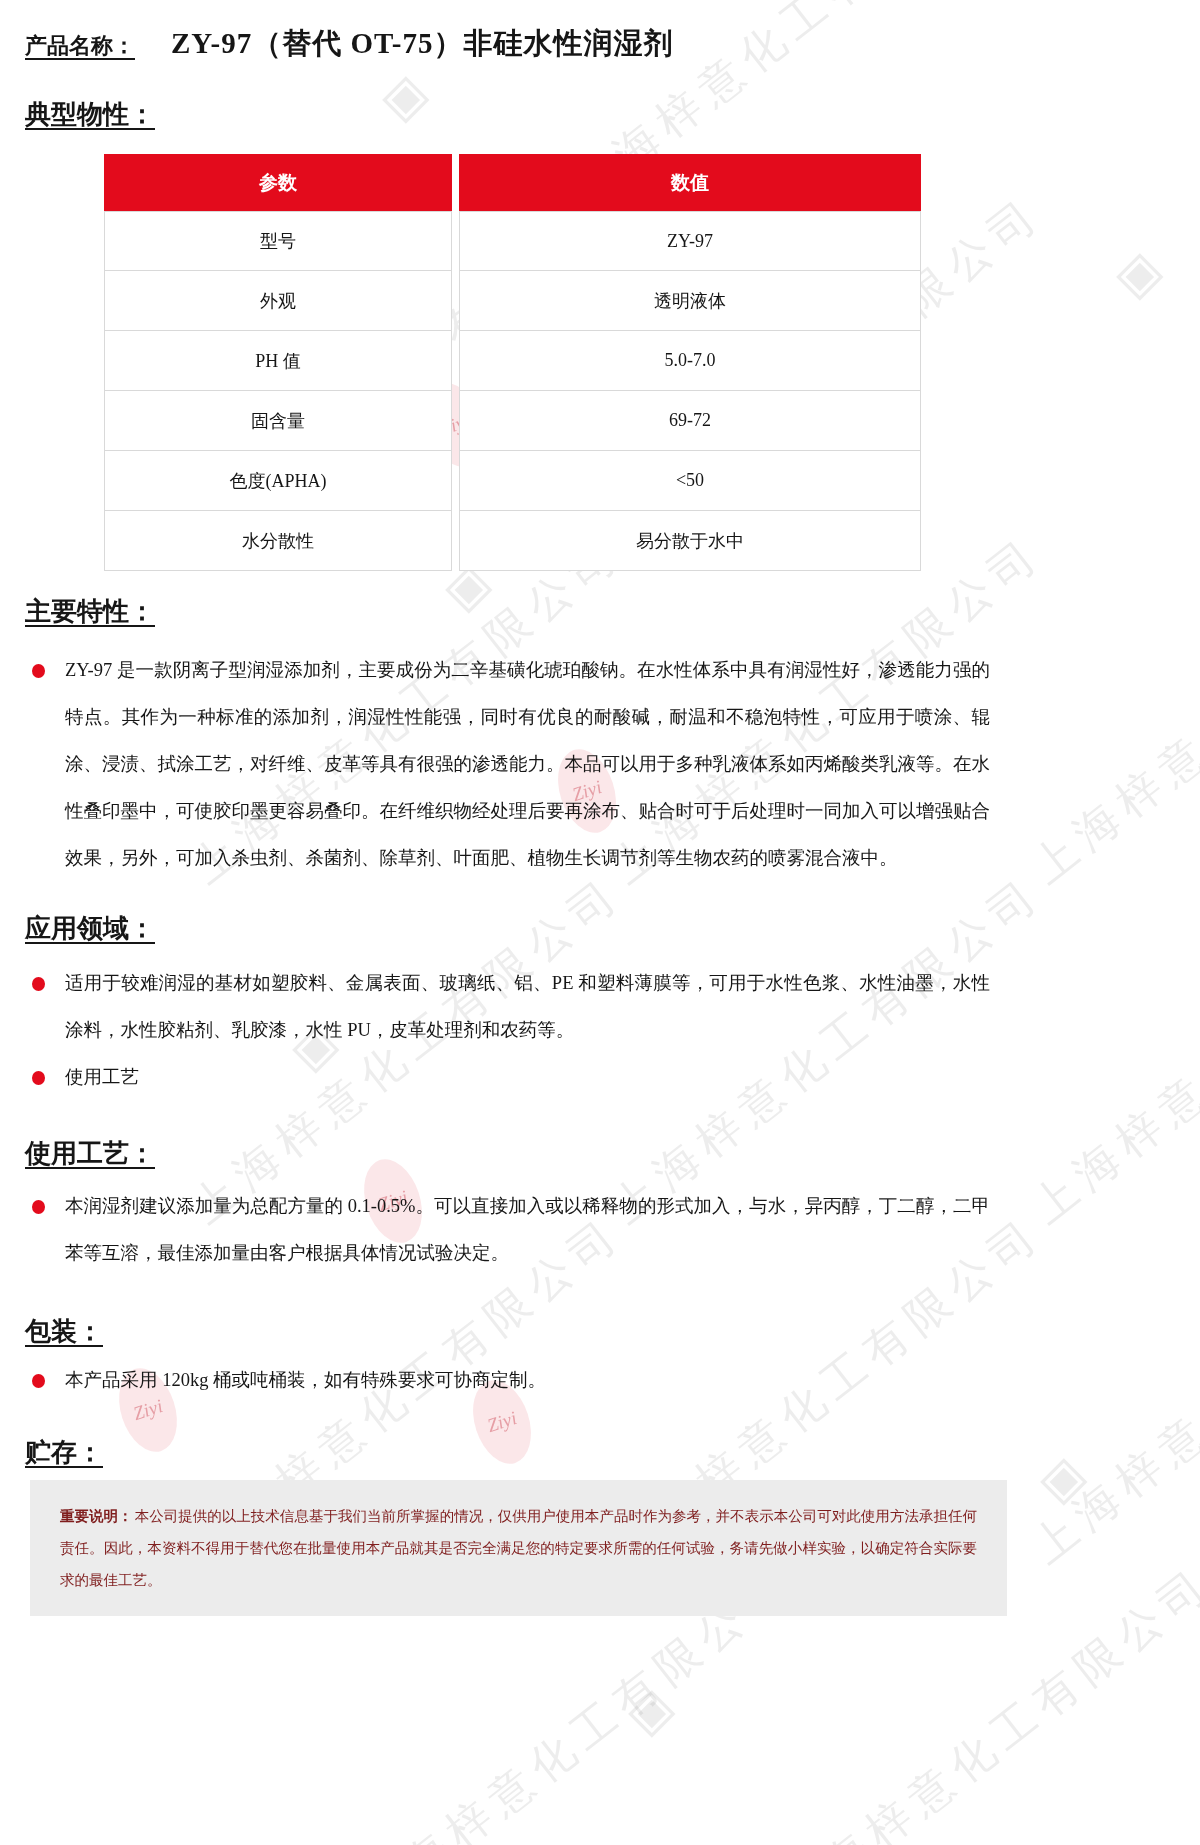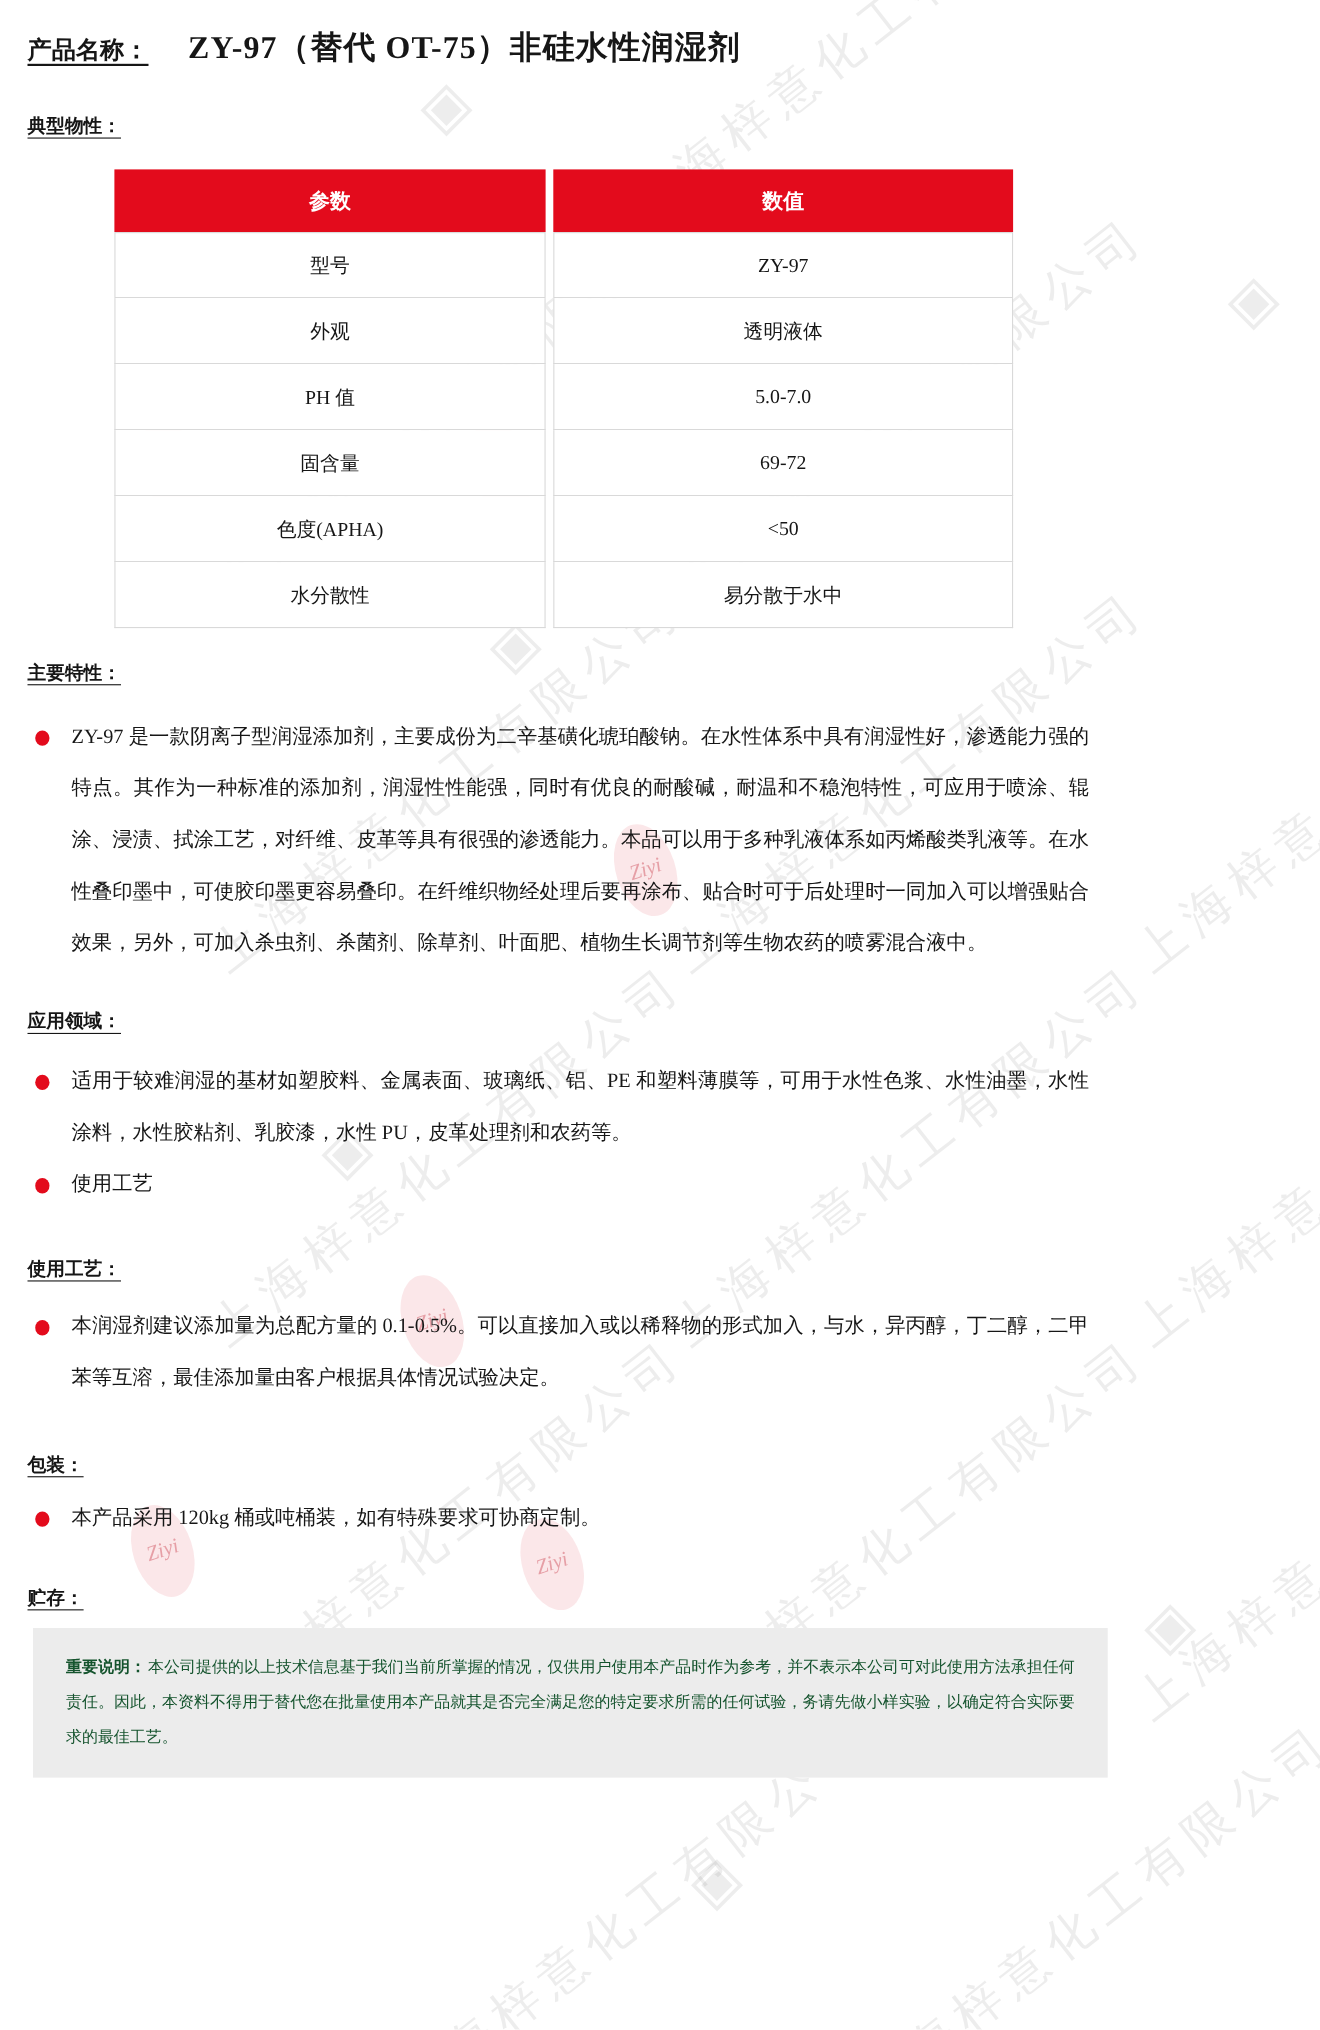--- a/index.html
+++ b/index.html
@@ -30,21 +30,21 @@
     font-style:italic; font-size:19px; color:rgba(205,70,85,0.45);
   }
 
   
   .content { position:relative; z-index:1; padding:24px 0 0 25px; width:1010px; }
 
   .titlerow { display:flex; align-items:baseline; gap:36px; }
   .plabel { font-size:22px; font-weight:bold; text-decoration:underline; text-underline-offset:5px; }
   .ptitle { font-size:29px; font-weight:bold; letter-spacing:1px; }
 
-  .sec { font-size:17px; font-weight:bold; text-decoration:underline;
+  .sec { font-size:26px; font-weight:bold; text-decoration:underline;
          text-underline-offset:5px; line-height:26px; }
   .mt-props    { margin-top:38px; }
   .tablewrap   { margin:26px 0 0 72px; }
   .mt-features { margin-top:28px; }
   .mt-apps     { margin-top:34px; }
   .mt-usage    { margin-top:40px; }
   .mt-pack     { margin-top:42px; }
   .mt-store    { margin-top:36px; }
 
   table { border-collapse:separate; border-spacing:7px 0; width:831px; }
@@ -67,21 +67,21 @@
   .dot {
     flex:0 0 13px; width:13px; height:14px; border-radius:50%;
     background:var(--accent_red,#e30b1c); margin:17px 20px 0 7px;
   }
   .btext { flex:1; font-size:18.5px; line-height:47px; text-align:justify; }
 
   .note {
     margin:14px 0 0 5px; width:977px;
     background:var(--note_bg,#ececec); padding:20px 30px;
   }
-  .notetext { font-size:14.5px; line-height:32px; text-align:justify; color:#14532d; }
+  .notetext { font-size:14.5px; line-height:32px; text-align:justify; color:#7f1d1d; }
   .notetext b { margin-right:2px; }
 </style>
 </head>
 <body>
 
 <div class="wm">
   <span class="wm-text" style="left:560px;top:170px">上海梓意化工有限公司</span>
   <span class="wm-text" style="left:180px;top:510px">上海梓意化工有限公司</span>
   <span class="wm-text" style="left:600px;top:510px">上海梓意化工有限公司</span>
   <span class="wm-text" style="left:180px;top:850px">上海梓意化工有限公司</span>
@@ -117,21 +117,21 @@
     <span class="plabel">产品名称：</span>
     <h1 class="ptitle">ZY-97（替代 OT-75）非硅水性润湿剂</h1>
   </div>
 
   <h2 class="sec mt-props">典型物性：</h2>
 
   <div class="tablewrap">
     <table>
       <thead>
         <tr>
-          <th style="width:392px">参数</th>
+          <th style="width:348px">参数</th>
           <th>数值</th>
         </tr>
       </thead>
       <tbody>
         <tr>
           <td>型号</td>
           <td>ZY-97</td>
         </tr>
         <tr>
           <td>外观</td>

